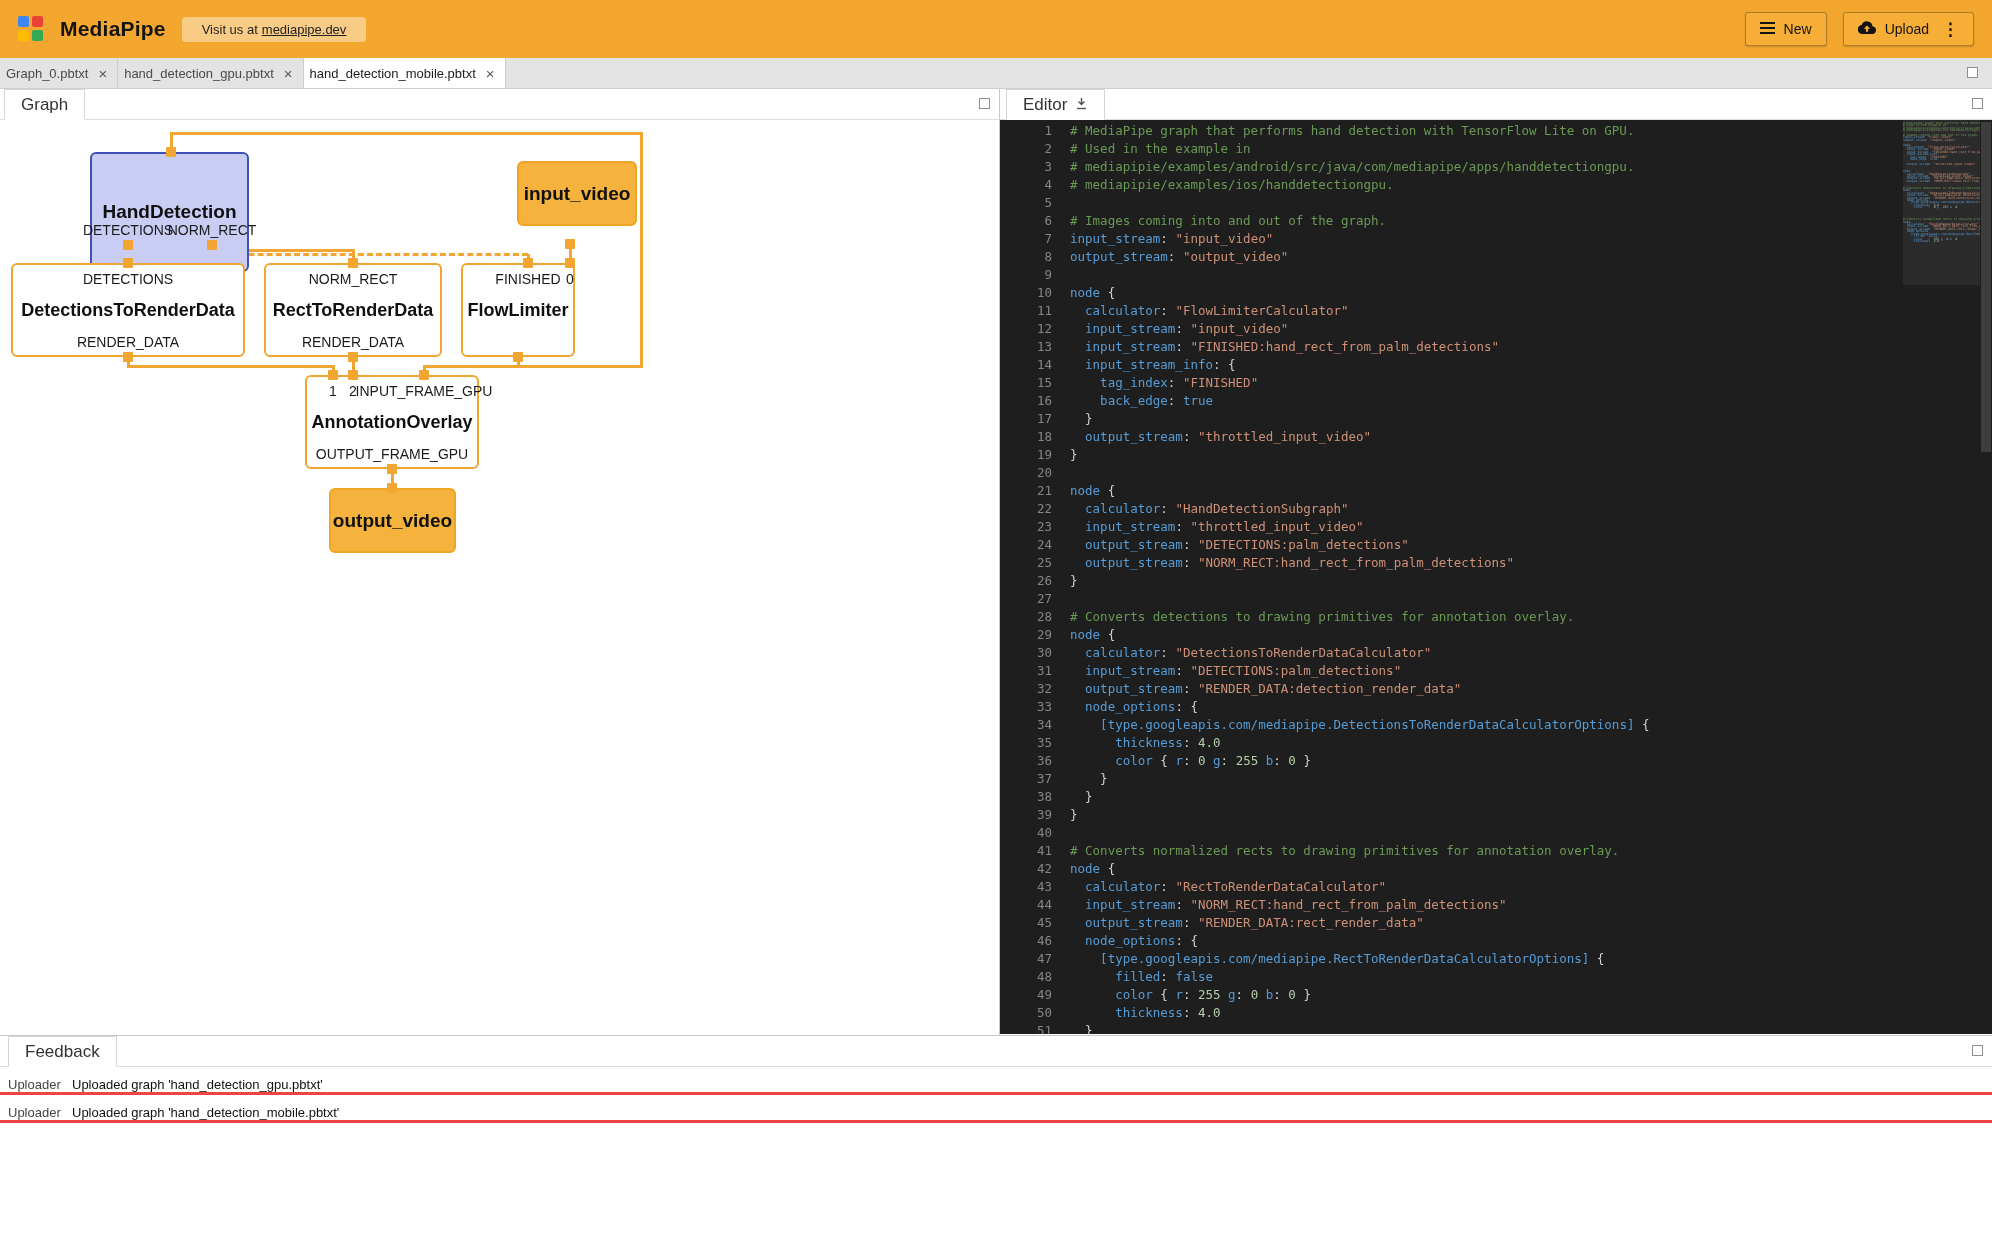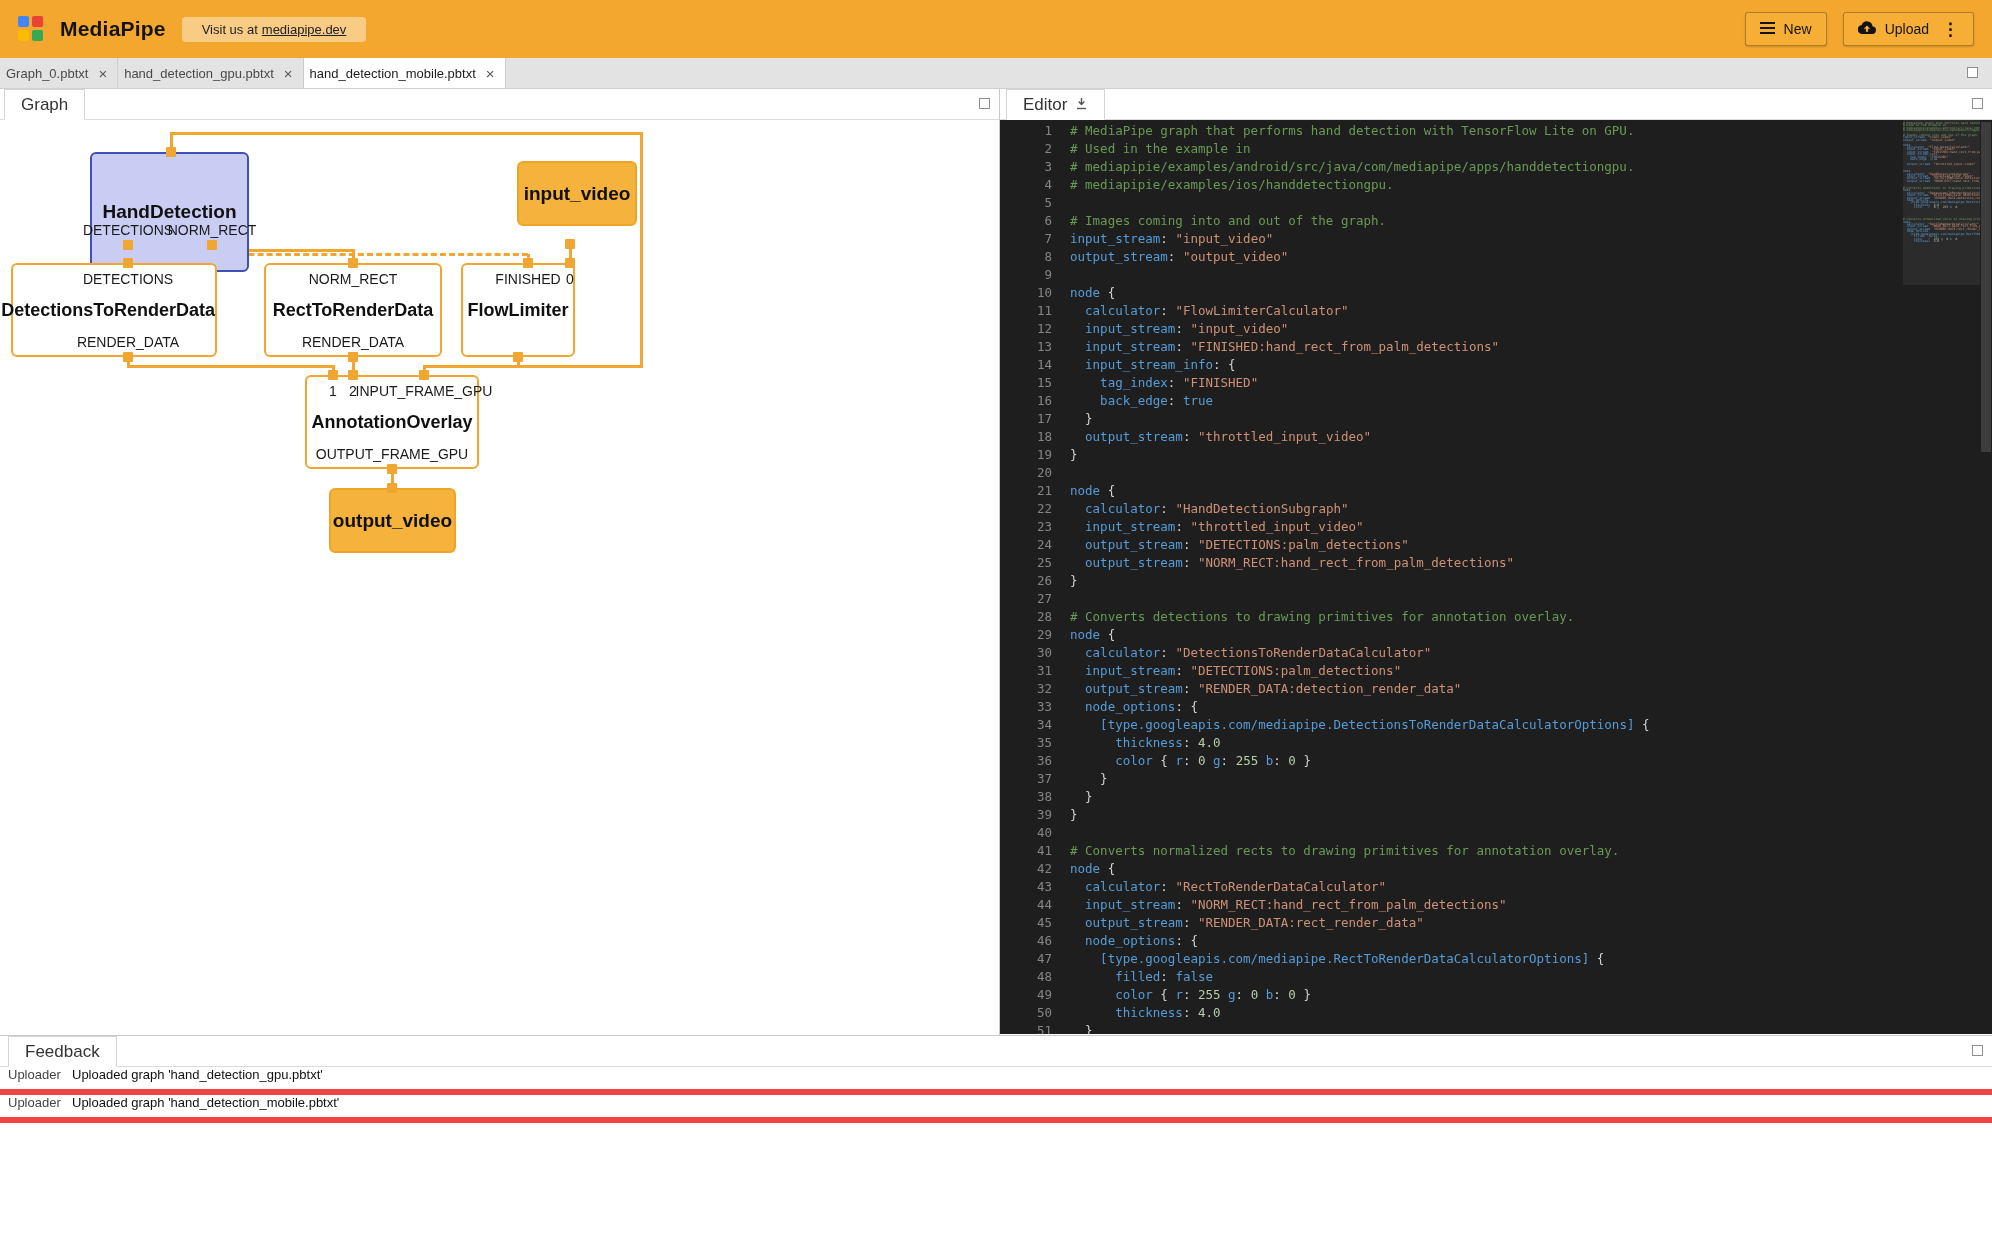--- a/index.html
+++ b/index.html
@@ -61,21 +61,21 @@
   .tk-b{color:#569CD6}
   .minimap{position:absolute;right:12px;top:2px;width:77px;height:910px;overflow:hidden;font-family:"DejaVu Sans Mono",monospace}
   .mini-line{font-size:3px;line-height:2.4px;white-space:pre;opacity:.95}
   .mm-slider{position:absolute;right:12px;top:0;width:77px;height:165px;background:rgba(255,255,255,0.06);z-index:5}
   .vscroll{position:absolute;right:0;top:0;width:12px;height:914px;background:#1E1E1E}
   .vthumb{position:absolute;right:1px;top:2px;width:10px;height:330px;background:rgba(121,121,121,0.35)}
 
   
   .fpanel{position:absolute;left:0;top:1035px;width:1992px;height:201px;background:#fff;border-top:1px solid #C8C8C8}
   .fb-rows{font-size:13px}
-  .fb-row{display:flex;align-items:flex-start;height:28px;border-bottom:6px solid #ef4444}
+  .fb-row{display:flex;align-items:flex-end;height:28px;border-bottom:3px solid #ef4444}
   .fb-src{width:64px;padding-left:8px;color:#444;flex:none}
   .fb-msg{padding-left:8px;color:#111}
   .ml4{margin-left:4px}.ml6{margin-left:6px}.ml8{margin-left:8px}
 </style>
 </head>
 <body>
 
 <div class="header">
   <div class="logo" id="logo">
       <div style="background: rgb(66, 133, 244);"></div>
@@ -158,21 +158,21 @@
         </div>
         <div class="gport" style="left: 166px; top: 27px;"></div>
         <div class="gport" style="left: 123px; top: 120px;"></div>
         <div class="plabel" style="left: 128px; top: 102px;">DETECTIONS</div>
         <div class="gport" style="left: 207px; top: 120px;"></div>
         <div class="plabel" style="left: 212px; top: 102px;">NORM_RECT</div>
         <div class="gnode stream" style="left: 517px; top: 41px; width: 120px; height: 65px;">
           <div class="gtitle">input_video</div>
         </div>
         <div class="gport" style="left: 565px; top: 119px;"></div>
-        <div class="gnode calc" style="left: 11px; top: 143px; width: 206px; height: 94px; justify-content: flex-end;">
+        <div class="gnode calc" style="left: 11px; top: 143px; width: 234px; height: 94px;">
           <div class="gtitle">DetectionsToRenderData</div>
         </div>
         <div class="gport" style="left: 123px; top: 138px;"></div>
         <div class="plabel" style="left: 128px; top: 151px;">DETECTIONS</div>
         <div class="gport" style="left: 123px; top: 232px;"></div>
         <div class="plabel" style="left: 128px; top: 214px;">RENDER_DATA</div>
         <div class="gnode calc" style="left: 264px; top: 143px; width: 178px; height: 94px;">
           <div class="gtitle">RectToRenderData</div>
         </div>
         <div class="gport" style="left: 348px; top: 138px;"></div>

